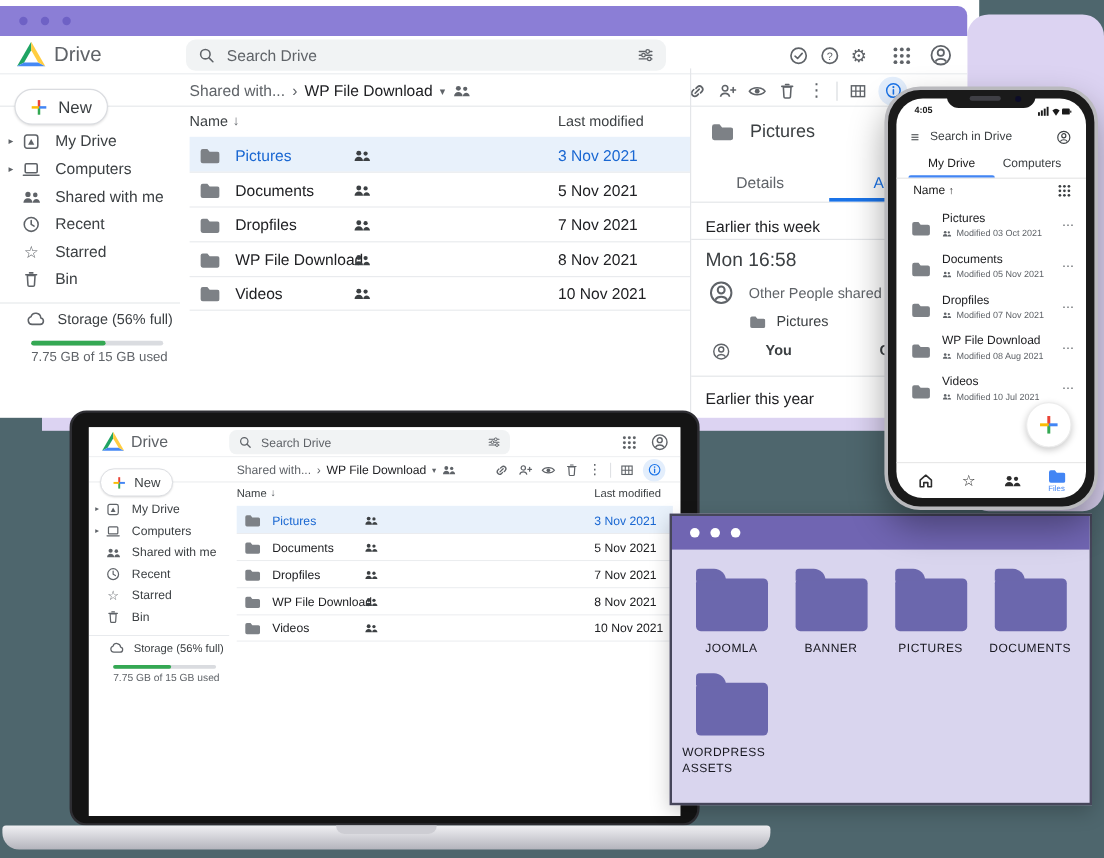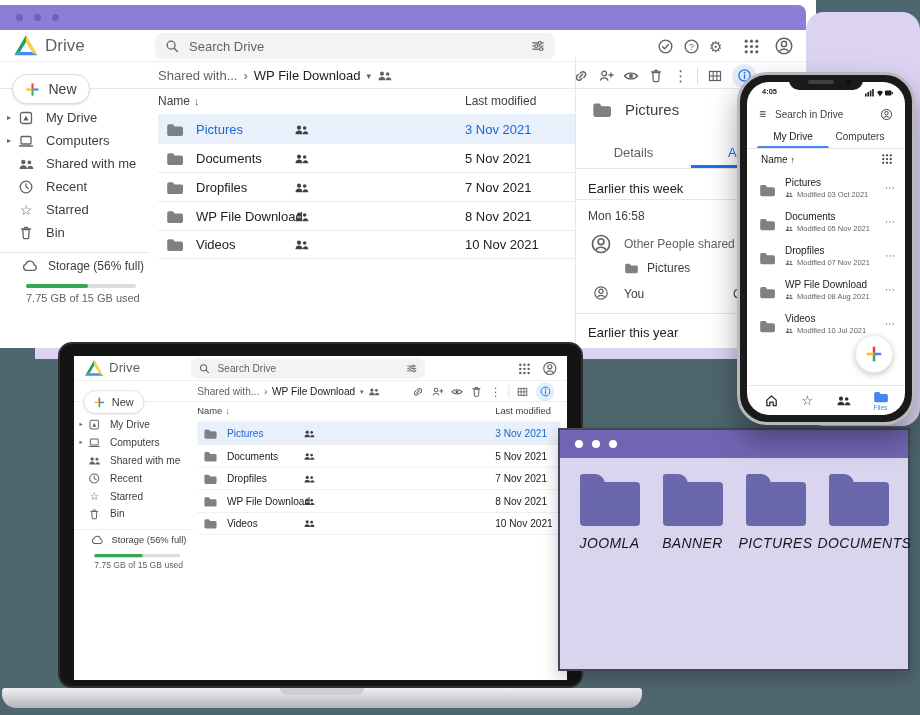--- a/index.html
+++ b/index.html
@@ -69,49 +69,49 @@
 
   
   .panel { position:absolute; left:575px; top:27px; right:0; bottom:0; border-left:1px solid #e4e6e9; }
   .panel .ptitle { position:absolute; left:16px; top:44px; display:flex; align-items:center; gap:14px; font-size:15px; color:#3c4043; }
   .panel .ptitle svg { width:19px; height:17px; color:#7d8186; }
   .panel .ptabs { position:absolute; left:0; top:80px; width:100%; height:32px; display:flex; border-bottom:1px solid #e4e6e9; }
   .panel .ptab { flex:1; text-align:center; font-size:13px; color:#5f6368; line-height:32px; }
   .panel .ptab.active { color:#1a73e8; border-bottom:3px solid #1a73e8; }
   .panel .sect { position:absolute; left:12px; font-size:13px; color:#202124; white-space:nowrap; }
   .panel .pdiv { position:absolute; left:0; width:100%; border-top:1px solid #e4e6e9; }
-  .panel .time { position:absolute; left:12px; top:152px; font-size:12px; color:#3c4043; }
+  .panel .time { position:absolute; left:12px; top:152px; font-size:16px; color:#3c4043; }
   .panel .act1 { position:absolute; left:14px; top:176px; display:flex; align-items:center; gap:12px; white-space:nowrap; overflow:hidden; right:0; }
   .panel .act1 svg { width:22px; height:22px; color:#5f6368; flex:none; }
   .panel .act1 span { font-size:12px; color:#5f6368; }
   .panel .act1sub { position:absolute; left:48px; top:204px; display:flex; align-items:center; gap:9px; }
   .panel .act1sub svg { width:14px; height:12px; color:#7d8186; }
   .panel .act1sub span { font-size:12px; color:#3c4043; }
-  .panel .act2 { position:absolute; left:17px; top:228px; right:0; display:flex; align-items:flex-end; gap:15px; }
+  .panel .act2 { position:absolute; left:17px; top:228px; right:0; display:flex; align-items:flex-start; gap:29px;font-weight:bold; }
   .panel .act2 svg { width:16px; height:16px; color:#5f6368; flex:none; }
   .panel .act2 .you { font-size:12px; color:#3c4043; }
   .panel .act2 .ca { font-size:12px; color:#3c4043; position:absolute; left:140px; }
 
   
   .laptop-screen { position:absolute; left:58px; top:342px; width:525px; height:346px; background:#141414; border:2px solid #2e2e33; border-radius:14px; z-index:4; }
   .laptop-inner { position:absolute; left:14px; top:12px; width:493px; height:324px; background:#fff; overflow:hidden; }
   #app-laptop { left:0; top:0; width:632px; height:426px; transform:scale(0.78); transform-origin:0 0; }
   #app-laptop .search { width:300px; left:150px; }
   .laptop-base { position:absolute; left:2px; top:688px; width:640px; height:20px; background:linear-gradient(#f0f0f3, #b4b4bc); border-radius:3px 3px 14px 14px; z-index:5; }
   .laptop-base::before { content:""; position:absolute; left:50%; margin-left:-42px; top:0; width:84px; height:7px; background:#cdcdd3; border-radius:0 0 9px 9px; }
 
   
   .pwindow { position:absolute; left:558px; top:428px; width:352px; height:243px; background:#d9d5ee; border:2px solid #46465a; z-index:6; box-shadow:0 6px 16px rgba(0,0,0,.22); }
   .pw-bar { height:28px; background:#7065b2; display:flex; align-items:center; padding-left:15px; gap:9px; }
   .pw-dot { width:8px; height:8px; border-radius:50%; background:#fff; }
   .pw-body { display:grid; grid-template-columns:repeat(4,1fr); padding:16px 8px 0 8px; row-gap:14px; }
   .pw-cell { display:flex; flex-direction:column; align-items:center; }
   .pw-folder { position:relative; width:60px; height:44px; background:#6b67ad; border-radius:4px; margin-top:8px; }
   .pw-folder::before { content:""; position:absolute; left:0; top:-8px; width:25px; height:10px; background:#6b67ad; border-radius:3px 10px 0 0; }
-  .pw-label { margin-top:8px; font-size:14px; letter-spacing:.4px; color:#17171f; text-align:left; line-height:1.3; max-width:82px;font-style:italic; }
+  .pw-label { margin-top:8px; font-size:10px; letter-spacing:.4px; color:#17171f; text-align:left; line-height:1.3; max-width:82px; }
 
   
   .phone { position:absolute; left:737px; top:72px; width:178px; height:353px; background:#1a1a1a; border:3px solid #b9b9bd; border-radius:30px; z-index:8; box-shadow:0 14px 28px rgba(0,0,0,.35); }
   .pscreen { position:absolute; left:7px; top:7px; right:7px; bottom:7px; background:#fff; border-radius:22px; overflow:hidden; }
   .pnotch { position:absolute; left:50%; margin-left:-37px; top:0; width:74px; height:15px; background:#1a1a1a; border-radius:0 0 10px 10px; }
   .pnotch .slit { position:absolute; left:19px; top:5px; width:26px; height:4px; border-radius:2px; background:#3f3f45; }
   .pnotch .cam { position:absolute; right:12px; top:4.5px; width:5px; height:5px; border-radius:50%; background:#0c0c28; }
   .ptime { position:absolute; left:15px; top:5px; font-size:7.5px; font-weight:bold; color:#1b1b1b; }
   .pstatus { position:absolute; right:12px; top:6px; }
   .psearch { position:absolute; left:0; top:20px; right:0; height:24px; display:flex; align-items:center; padding:0 12px; gap:9px; }
@@ -690,20 +690,24 @@
         <div class="pw-label">BANNER</div>
       </div>
       <div class="pw-cell">
         <div class="pw-folder"></div>
         <div class="pw-label">PICTURES</div>
       </div>
       <div class="pw-cell">
         <div class="pw-folder"></div>
         <div class="pw-label">DOCUMENTS</div>
       </div>
+      <div class="pw-cell">
+        <div class="pw-folder"></div>
+        <div class="pw-label">WORDPRESS ASSETS</div>
+      </div>
     </div>
   </div>
 
   <div class="phone">
     <div class="pscreen">
       <span class="ptime">4:05</span>
       <svg class="pstatus" width="28" height="9" viewBox="0 0 28 9">
         <rect x="0" y="5.5" width="1.6" height="3" fill="#1b1b1b"></rect>
         <rect x="2.4" y="4" width="1.6" height="4.5" fill="#1b1b1b"></rect>
         <rect x="4.8" y="2.5" width="1.6" height="6" fill="#1b1b1b"></rect>

